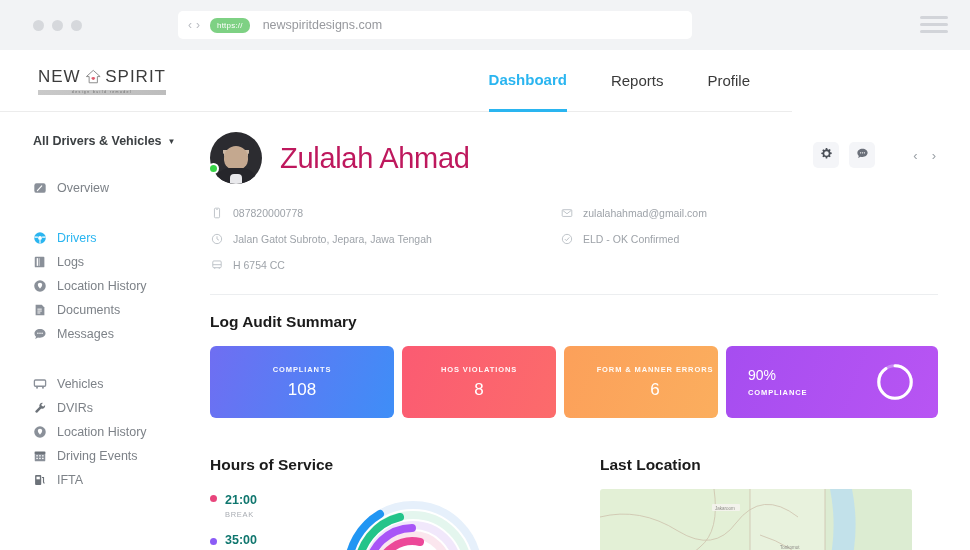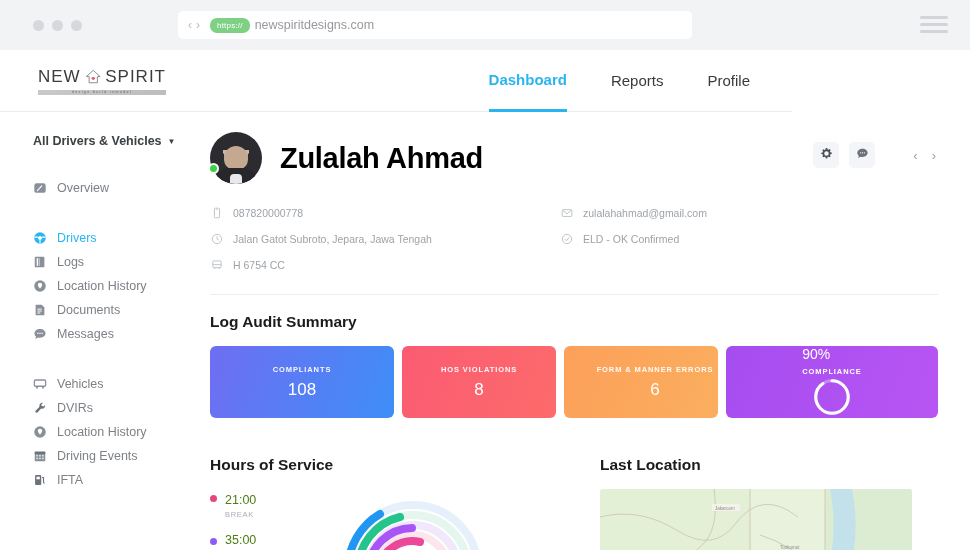--- a/index.html
+++ b/index.html
@@ -23,21 +23,21 @@
     width: 514px; height: 28px;
     background: #ffffff; border-radius: 5px;
     display: flex; align-items: center; padding: 0 10px;
   }
   .nav-arrows { color: #b9bcc2; font-size: 12px; letter-spacing: 4px; margin-right: 6px; }
   .https-badge {
     background: #7ed184; color: #ffffff;
     font-size: 8px; padding: 3px 7px; border-radius: 7px;
     letter-spacing: .2px;
   }
-  .url-text { color: #97999e; font-size: 12.5px; margin-left: 5px; }
+  .url-text { color: #97999e; font-size: 12.5px; margin-left: 13px; }
   .hamburger { position: absolute; right: 22px; top: 16px; width: 28px; }
   .hamburger span { display: block; height: 3px; background: #d2d4d9; border-radius: 2px; margin-bottom: 4px; }
 
   
   .app-header {
     height: 62px; width: 792px;
     background: #fff;
     border-bottom: 1px solid #ececec;
     display: flex; align-items: center; position: relative;
   }
@@ -71,54 +71,54 @@
   .avatar {
     width: 52px; height: 52px; border-radius: 50%; overflow: hidden;
     background: radial-gradient(circle at 50% 34%, #cbb7a4 0 30%, #2c2c30 31% 100%);
     position: relative;
   }
   .avatar .cap { position: absolute; left: 8px; top: 2px; width: 36px; height: 16px; background: #2b2b30; border-radius: 18px 18px 6px 6px; }
   .avatar .face { position: absolute; left: 14px; top: 14px; width: 24px; height: 24px; background: #c4a88f; border-radius: 50% 50% 45% 45%; }
   .avatar .shirt { position: absolute; left: 4px; bottom: 0; width: 44px; height: 16px; background: #26262b; border-radius: 16px 16px 0 0; }
   .avatar .collar { position: absolute; left: 20px; bottom: 0; width: 12px; height: 10px; background: #e9e9ec; border-radius: 4px 4px 0 0; }
   .status-dot { position: absolute; left: -2px; bottom: 10px; width: 11px; height: 11px; border-radius: 50%; background: #37d446; border: 2px solid #fff; }
-  .profile-name { font-size: 29px; font-weight: bold; color: #000000; margin-left: 18px; letter-spacing: -.3px; }
+  .profile-name { font-size: 29px; font-weight: normal; color: #be185d; margin-left: 18px; letter-spacing: -.3px; }
   .head-actions { position: absolute; right: 2px; top: 10px; display: flex; align-items: center; gap: 10px; }
   .icon-btn { width: 26px; height: 26px; border-radius: 5px; background: #f4f5f8; display: flex; align-items: center; justify-content: center; cursor: pointer; }
   .icon-btn svg { width: 13px; height: 13px; }
   .pager { display: flex; gap: 14px; margin-left: 28px; color: #9aa0a6; font-size: 13px; cursor: pointer; }
 
   .meta { margin-top: 22px; display: grid; grid-template-columns: 350px 1fr; row-gap: 12px; }
   .meta-row { display: flex; align-items: center; gap: 9px; font-size: 10.5px; color: #9ea3a9; }
   .meta-row .ic svg { width: 12px; height: 12px; }
 
   .divider { margin-top: 22px; border-top: 1px solid #eceef0; }
 
   
   .section-title { font-size: 15.5px; font-weight: bold; color: #1b1b1b; margin-top: 18px; }
   .cards { display: flex; gap: 8px; margin-top: 15px; }
   .card { height: 72px; border-radius: 6px; color: #fff; display: flex; flex-direction: column; align-items: center; justify-content: center; }
   .card-label { font-size: 7.5px; letter-spacing: .9px; font-weight: bold; opacity: .95; }
   .card-value { font-size: 17px; margin-top: 6px; }
   .card.c1 { width: 184px; background: linear-gradient(110deg,#6f6ef2 0%,#3e8ef7 100%); }
   .card.c2 { width: 154px; background: linear-gradient(110deg,#fb5b72 0%,#fc6b6b 100%); }
   .card.c3 { width: 154px; background: linear-gradient(110deg,#fca05a 0%,#fbae5e 100%); padding-left: 28px; }
-  .card.c4 { width: 212px; background: linear-gradient(110deg,#a64df0 0%,#b855f3 100%); flex-direction: column; justify-content: space-between; padding: 0 22px; align-items: center; }
+  .card.c4 { width: 212px; background: linear-gradient(110deg,#a64df0 0%,#b855f3 100%); flex-direction: row; justify-content: space-between; padding: 0 22px; align-items: center; }
   .c4-left { display: flex; flex-direction: column; }
   .c4-pct { font-size: 14px; }
   .c4-label { font-size: 7.5px; letter-spacing: .9px; margin-top: 5px; font-weight: bold; }
   .ring { width: 42px; height: 42px; }
 
   
   .bottom { display: flex; margin-top: 20px; gap: 0; }
   .hos { width: 390px; position: relative; }
   .hos-legend { margin-top: 16px; }
   .leg { display: flex; align-items: flex-start; gap: 8px; margin-bottom: 14px; }
   .leg-dot { width: 7px; height: 7px; border-radius: 50%; margin-top: 5px; flex: 0 0 7px; }
-  .leg-time { font-size: 12.5px; color: #4d7c0f; font-weight: 400; }
+  .leg-time { font-size: 12.5px; color: #0f766e; font-weight: 700; }
   .leg-sub { font-size: 7.5px; color: #a9adb3; letter-spacing: .7px; margin-top: 2px; }
   .arcs { position: absolute; left: 128px; top: 44px; }
   .last-loc { flex: 1; }
   .map { margin-top: 15px; width: 312px; height: 120px; border-radius: 3px; overflow: hidden; position: relative; }
 </style>
 </head>
 <body>
 
 <div class="browser-bar">
   <div class="traffic-lights">

